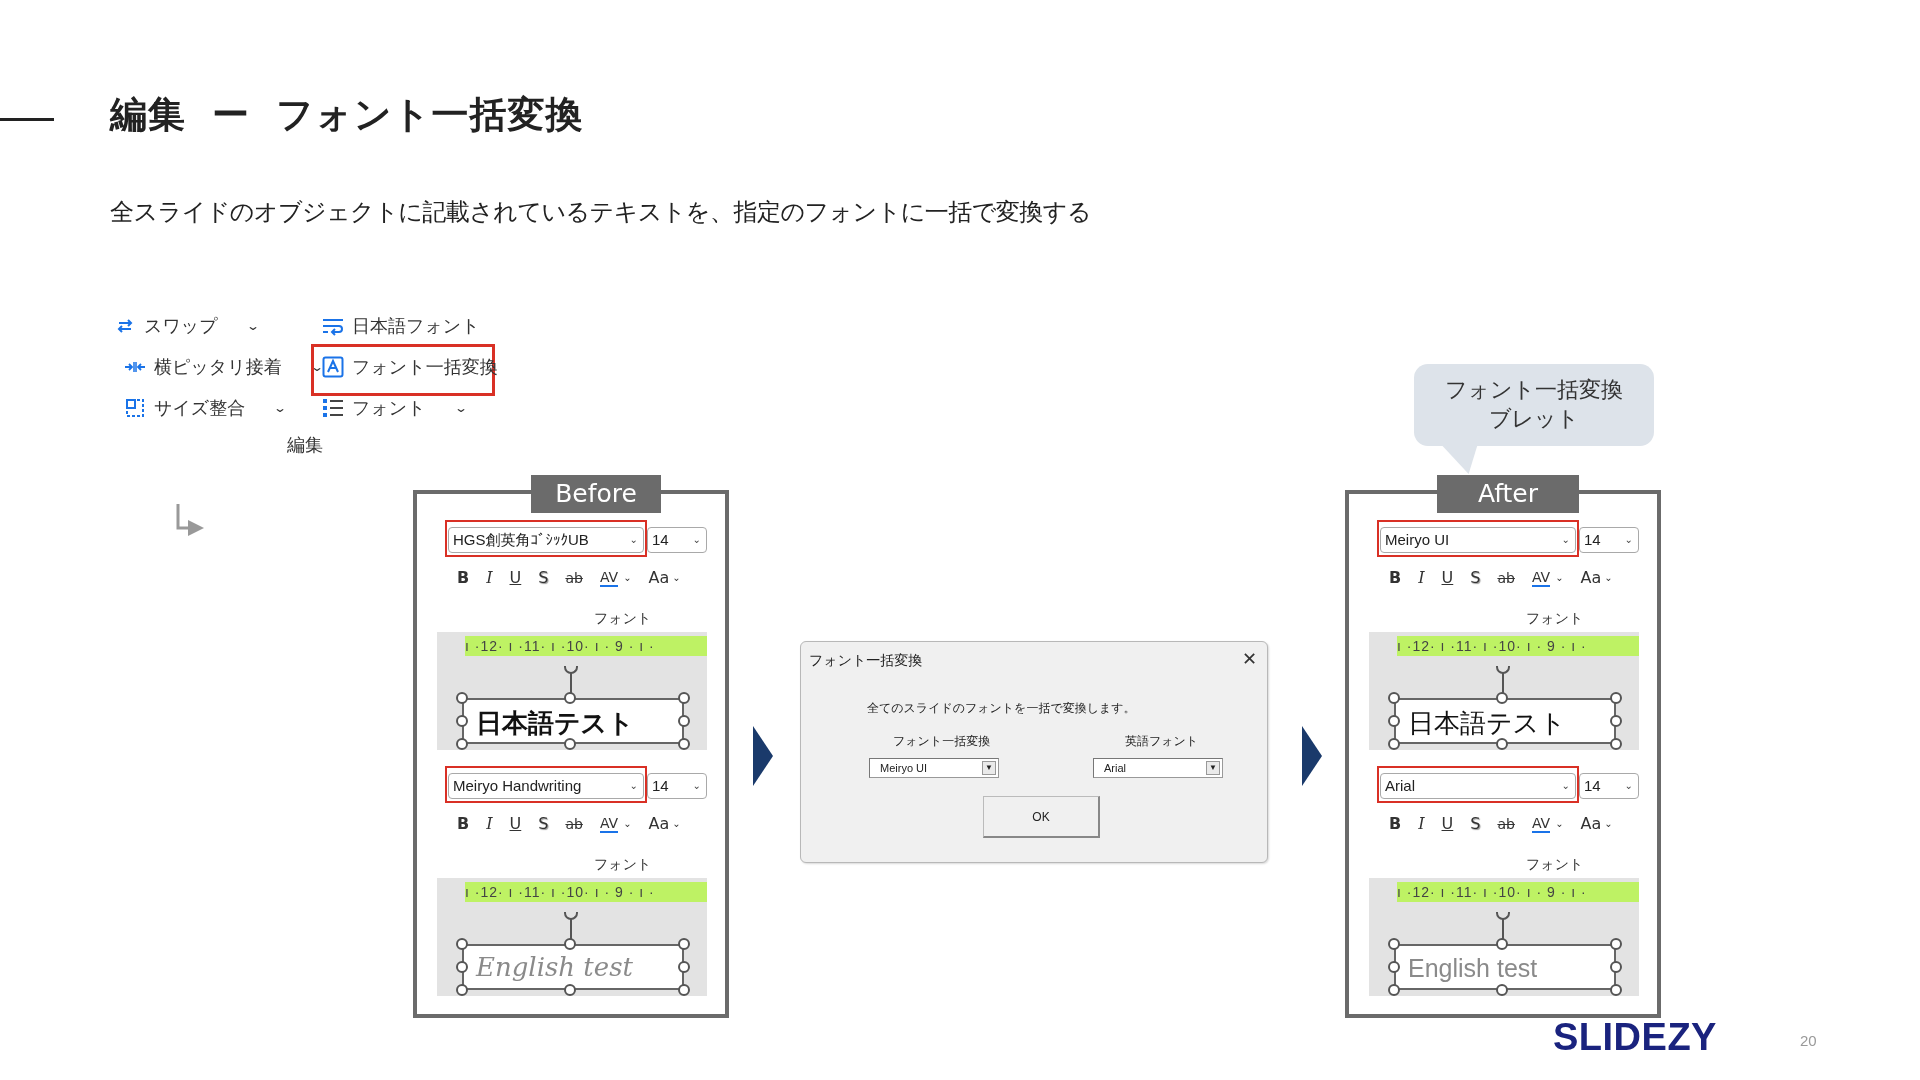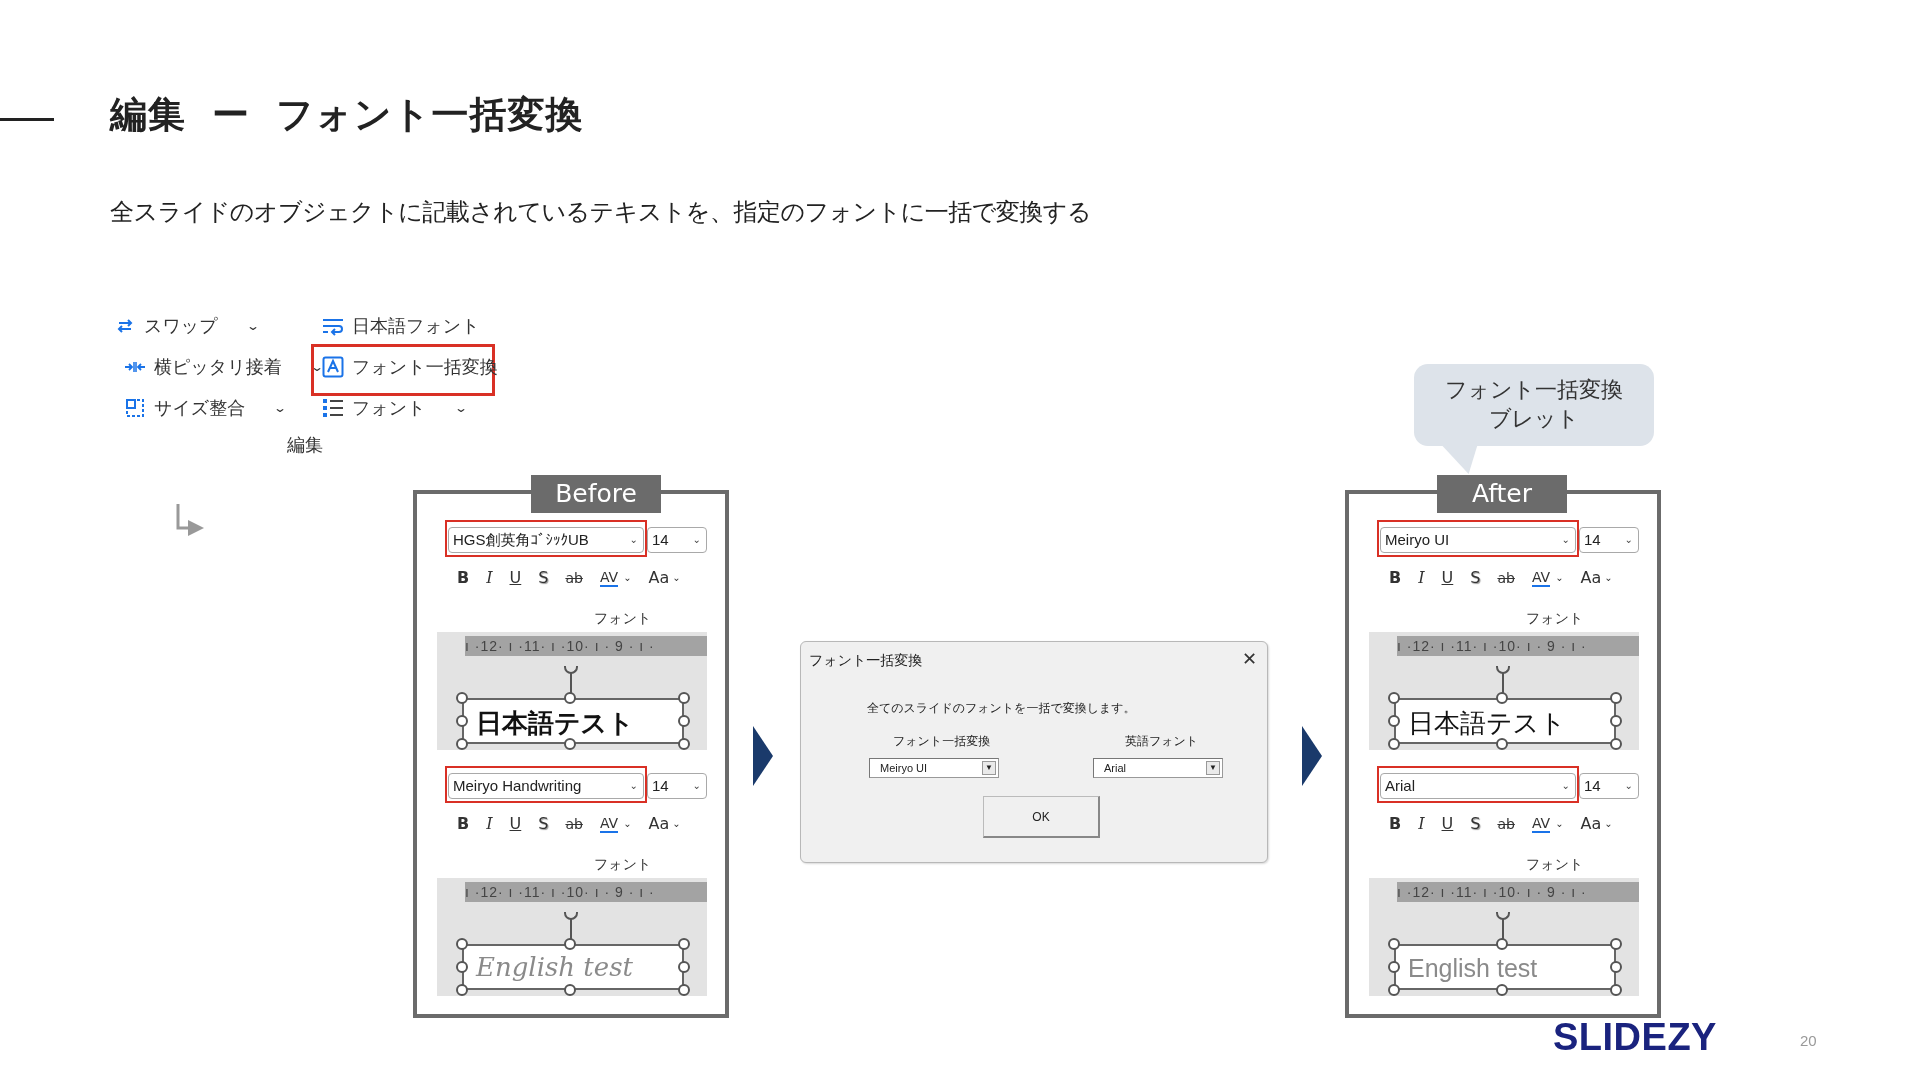--- a/index.html
+++ b/index.html
@@ -23,21 +23,21 @@
   
   .panel { border: 4px solid #6b6b6b; background: #fff; }
   .panel-tag { background: #6b6b6b; color: #fff; font-size: 25px; text-align: center; line-height: 38px; height: 38px; }
   .font-select { border: 1px solid #a9a9a9; border-radius: 4px; background: #fff; font-size: 15px; color: #222; height: 26px; line-height: 24px; padding: 0 4px; position: absolute; font-family: "Liberation Sans", sans-serif; }
   .font-select .dd { position: absolute; right: 5px; top: 0; font-size: 10px; color: #444; }
   .red-frame { position: absolute; border: 2px solid #d93025; }
   .fmt-row { position: absolute; display: flex; align-items: center; font-size: 16px; color: #333; }
   .fmt-row span { display: inline-block; }
   .grp-label { position: absolute; font-size: 14px; color: #333; }
   .canvas { position: absolute; background: #e3e3e3; overflow: hidden; }
-  .ruler { position: absolute; left: 28px; top: 4px; right: 0; height: 20px; background: #a3a3a3; font-size: 14px; color: #444; line-height: 20px; white-space: nowrap; letter-spacing: 1px; font-family: "Liberation Sans", sans-serif; }
+  .ruler { position: absolute; left: 28px; top: 4px; right: 0; height: 20px; background: #bef264; font-size: 14px; color: #444; line-height: 20px; white-space: nowrap; letter-spacing: 1px; font-family: "Liberation Sans", sans-serif; }
   .textbox { position: absolute; background: #fff; border: 2px solid #666; }
   .handle { position: absolute; width: 12px; height: 12px; border: 2px solid #555; border-radius: 50%; background: #fff; }
   .rot-line { position: absolute; width: 2px; background: #555; }
   .rot-hook { position: absolute; width: 14px; height: 8px; border: 2px solid #555; border-top: none; border-radius: 0 0 8px 8px; }
 
   
   .dialog { left: 800px; top: 641px; width: 468px; height: 222px; background: #f0f0f0; border: 1px solid #b8b8b8; border-radius: 6px; box-shadow: 1px 1px 2px rgba(0,0,0,0.15); font-family: "Liberation Sans", sans-serif; }
   .dlg-title { position: absolute; left: 8px; top: 10px; font-size: 14px; color: #222; }
   .dlg-close { position: absolute; right: 10px; top: 6px; font-size: 18px; color: #333; cursor: pointer; }
   .dlg-msg { position: absolute; left: 66px; top: 58px; font-size: 12px; color: #222; }
@@ -228,21 +228,21 @@
 
 <div class="abs chevron-arrow" style="left:1302px; top:726px;"></div>
 
 <div class="abs bubble-tail"></div>
 <div class="abs bubble">
   <div>フォント一括変換</div>
   <div>ブレット</div>
 </div>
 
 <div class="abs panel" style="left:1345px; top:490px; width:316px; height:528px;"></div>
-<div class="abs panel-tag" style="left:1437px; top:475px; width:130px;">After</div>
+<div class="abs panel-tag" style="left:1437px; top:475px; width:142px;">After</div>
 
 <div class="red-frame" style="left:1377px; top:520px; width:202px; height:37px;"></div>
 <div class="font-select" style="left:1380px; top:527px; width:196px;">
   <span>Meiryo UI</span><span class="dd">⌄</span>
 </div>
 <div class="font-select" style="left:1579px; top:527px; width:60px;">
   <span>14</span><span class="dd">⌄</span>
 </div>
 <div class="fmt-row" style="left:1389px; top:568px; gap:17px;">
   <span style="font-weight:bold;">B</span>

